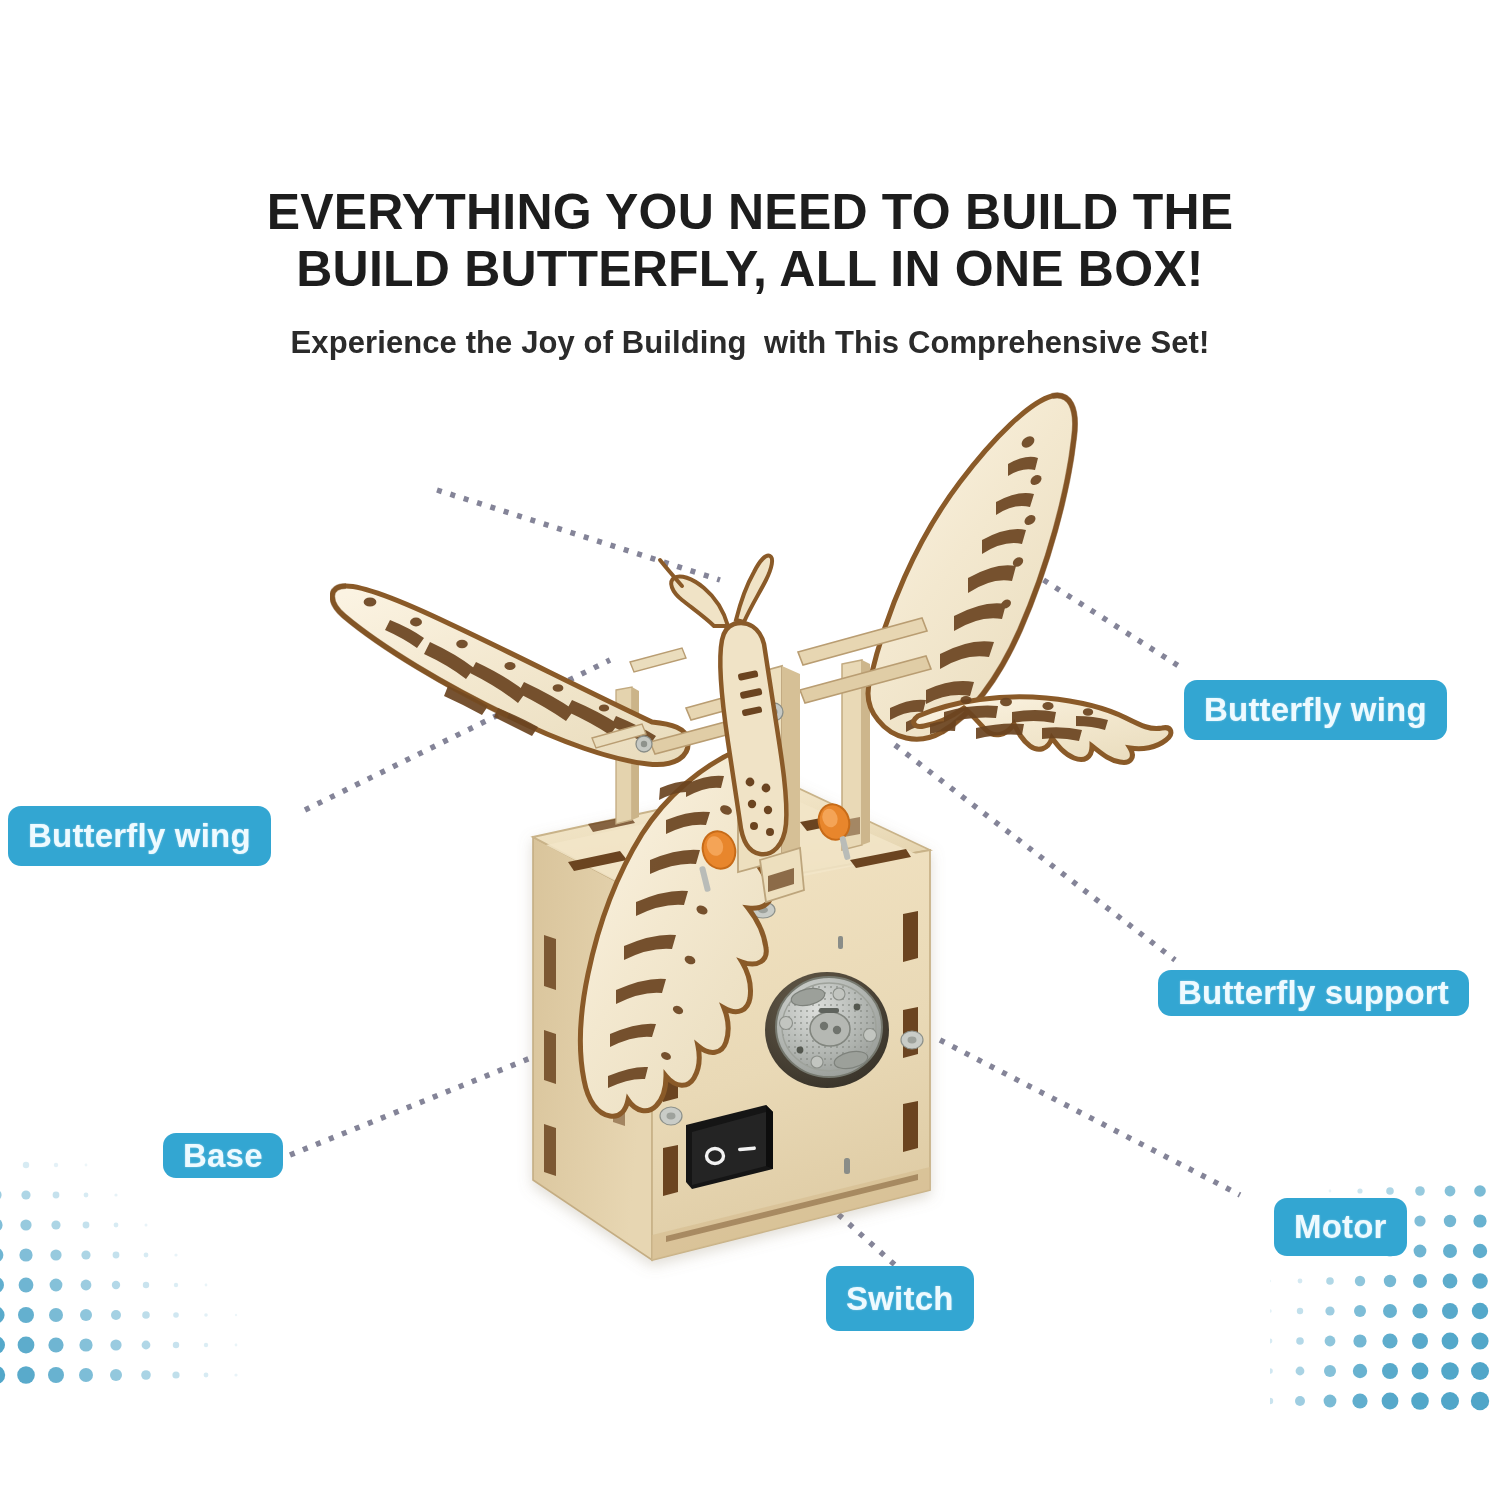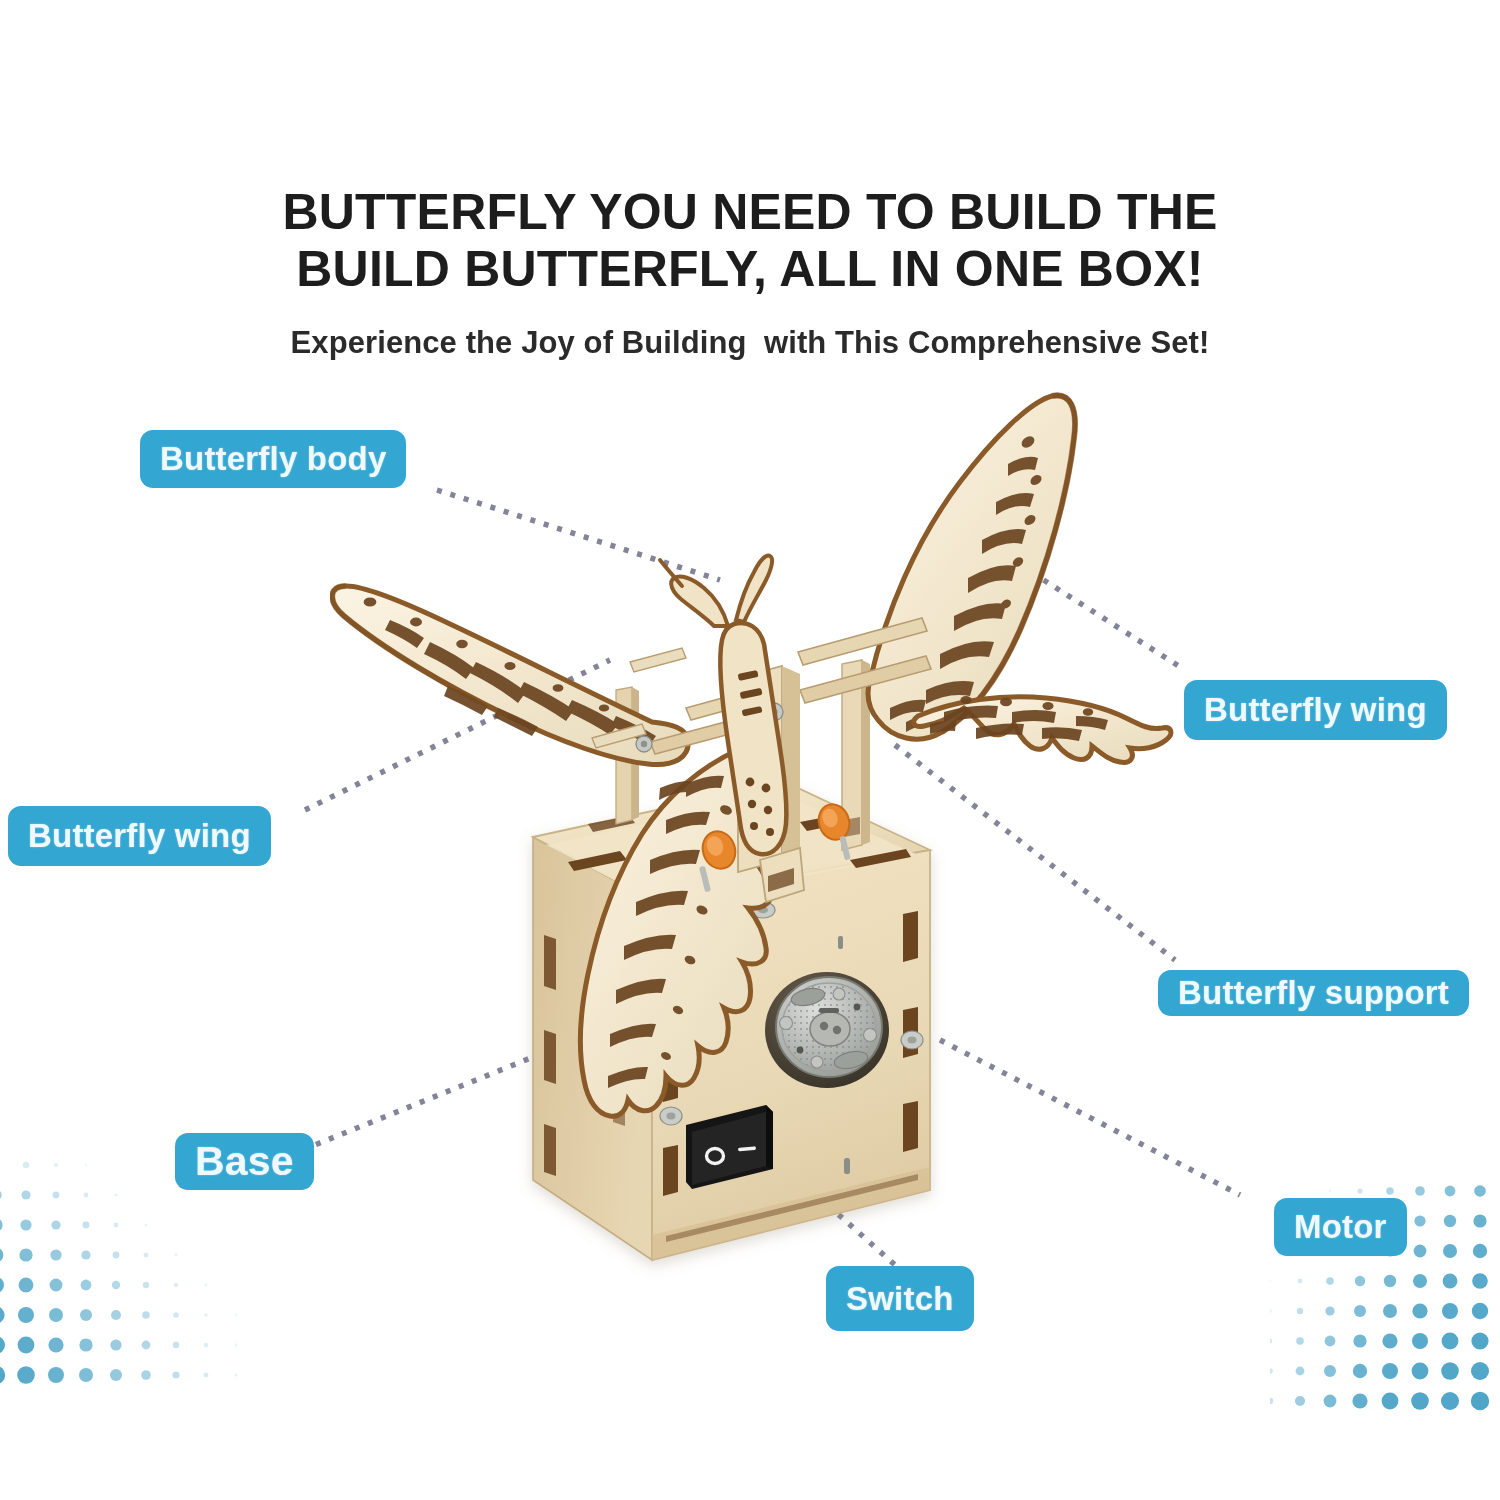--- a/index.html
+++ b/index.html
@@ -221,21 +221,21 @@
         <circle cx="120" cy="226" r="8.4" opacity="0.94"></circle>
         <circle cx="150" cy="226" r="8.8" opacity="0.96"></circle>
         <circle cx="180" cy="226" r="9.0" opacity="0.97"></circle>
         <circle cx="210" cy="226" r="9.2" opacity="0.98"></circle>
         <circle cx="240" cy="226" r="9.2" opacity="0.98"></circle>
       </g>
     </svg>
   </div>
 
   <h1 class="headline">
-    <span>BUTTERFLY YOU NEED TO BUILD THE</span>
+    <span>EVERYTHING YOU NEED TO BUILD THE</span>
     <span>BUILD BUTTERFLY, ALL IN ONE BOX!</span>
   </h1>
   <div class="subhead">Experience the Joy of Building  with This Comprehensive Set!</div>
 
   <svg class="leaders" viewBox="0 0 1500 1500">
     <path class="leader" d="M 437 490 L 720 580"></path>
     <path class="leader" d="M 1020 565 L 1185 670"></path>
     <path class="leader" d="M 305 810 L 610 660"></path>
     <path class="leader" d="M 895 745 L 1175 960"></path>
     <path class="leader" d="M 290 1155 L 600 1030"></path>
@@ -532,37 +532,34 @@
           <rect x="372" y="476" width="6" height="26" rx="2.5" transform="rotate(-14 375 489)" fill="#b9bcb8"></rect>
           <rect x="512" y="446" width="6" height="24" rx="2.5" transform="rotate(-14 515 458)" fill="#b9bcb8"></rect>
 
           <polygon points="430,470 470,458 474,500 436,512" fill="#eddfbe" stroke="#bda57c" stroke-width="1.8"></polygon>
           <polygon points="438,486 464,478 464,494 438,502" fill="#6b4420" opacity="0.75"></polygon>
         </g>
       </g>
     </svg>
   </div>
 
-  <div class="pill" style="left:140px;top:430px;height:58px;font-size:33px;">
-    <span>Butterfly body</span>
-  </div>
 
   <div class="pill" style="left:1184px;top:680px;height:60px;font-size:33px;">
     <span>Butterfly wing</span>
   </div>
 
   <div class="pill" style="left:8px;top:806px;height:60px;font-size:33px;">
     <span>Butterfly wing</span>
   </div>
 
   <div class="pill" style="left:1158px;top:970px;height:46px;font-size:33px;">
     <span>Butterfly support</span>
   </div>
 
-  <div class="pill" style="left:175px;top:1133px;height:57px;font-size:41px;">
+  <div class="pill" style="left:163px;top:1133px;height:45px;font-size:33px;">
     <span>Base</span>
   </div>
 
   <div class="pill" style="left:1226px;top:1198px;height:58px;font-size:33px;margin-left:48px;">
     <span>Motor</span>
   </div>
 
   <div class="pill" style="left:826px;top:1266px;height:65px;font-size:33px;">
     <span>Switch</span>
   </div>

